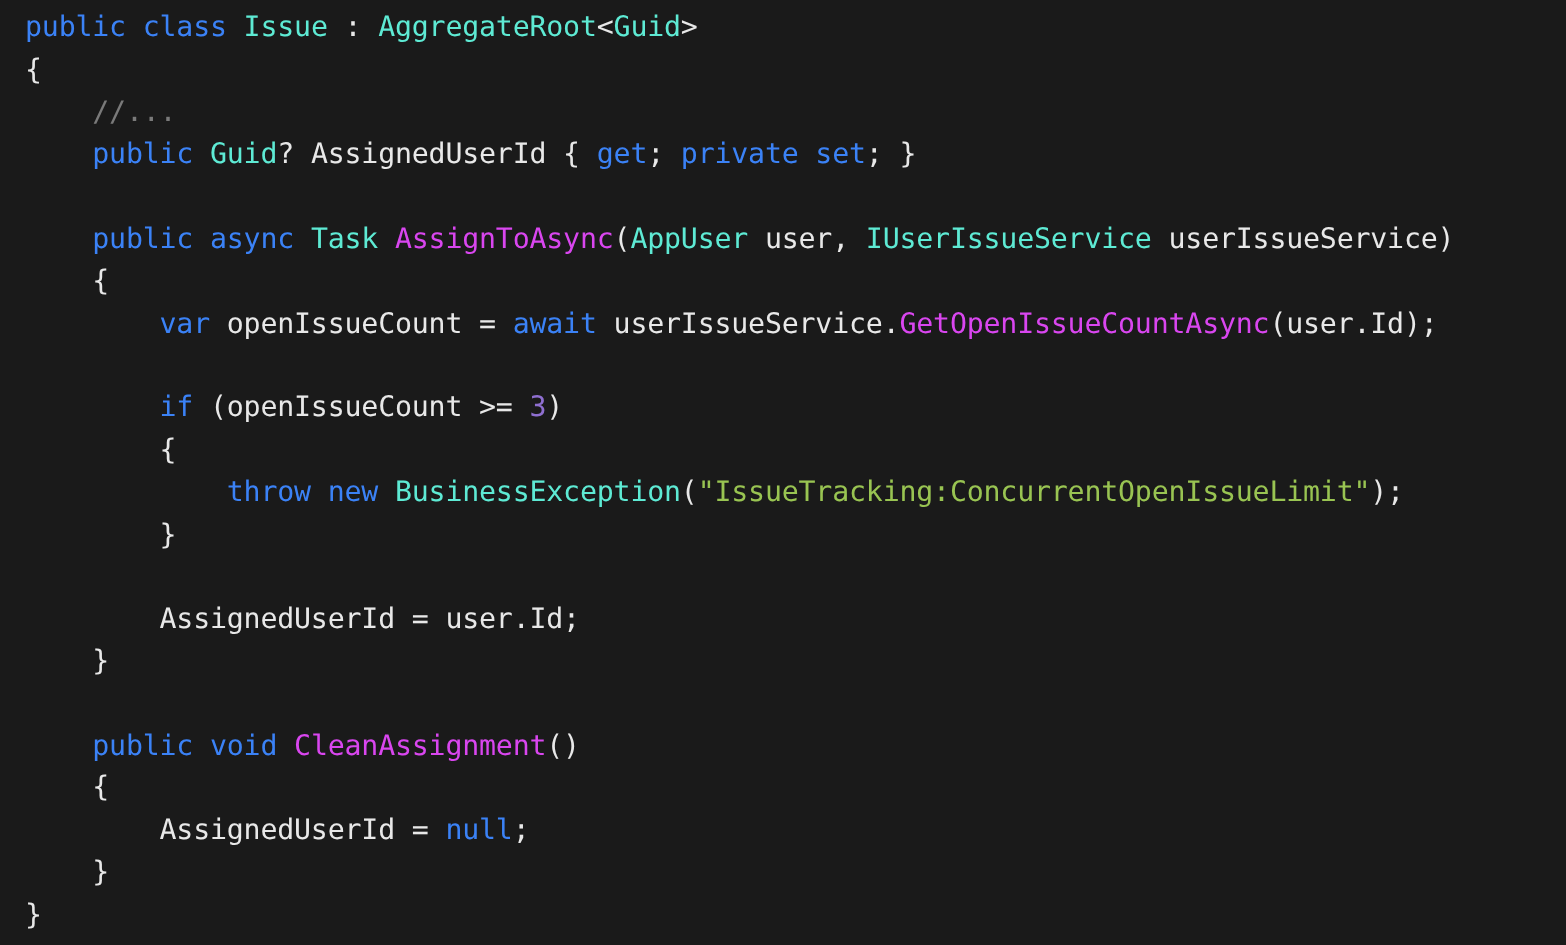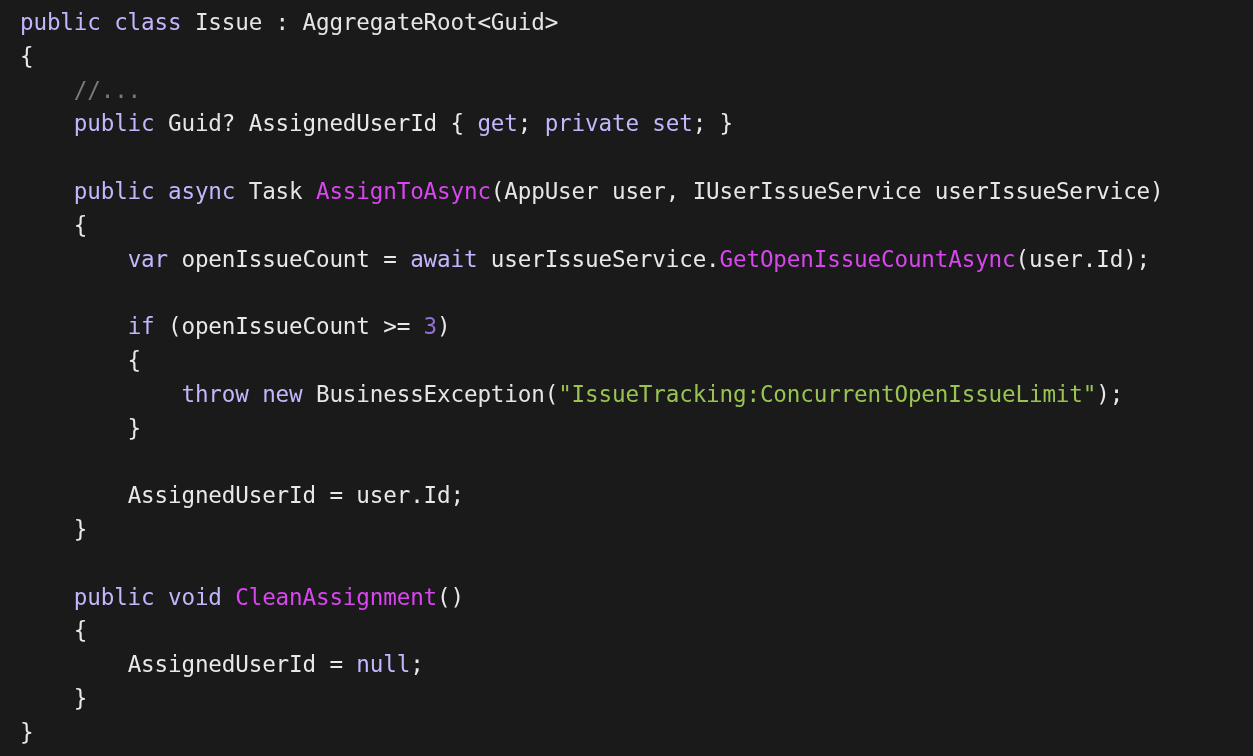--- a/index.html
+++ b/index.html
@@ -24,22 +24,22 @@
     line-height: 33.8px;
     letter-spacing: -0.15px;
     white-space: pre;
     -webkit-font-smoothing: antialiased;
   }
   .line {
     height: 33.8px;
     white-space: pre;
   }
   
-  .kw       { color: #c4b5fd; }   
-  .type     { color: #e5e5e5; }   
+  .kw       { color: #3b82f6; }   
+  .type     { color: #5eead4; }   
   .method   { color: #d946ef; }   
   .plain    { color: #e8e8e8; }   
   .str      { color: #99c452; }   
   .num      { color: #8f6fd0; }   
   .comment  { color: #7a7a7a; }   
 </style>
 </head>
 <body>
 
 <div id="code-block"><div class="line"><span class="kw">public</span><span class="plain"> </span><span class="kw">class</span><span class="plain"> </span><span class="type">Issue</span><span class="plain"> : </span><span class="type">AggregateRoot</span><span class="plain">&lt;</span><span class="type">Guid</span><span class="plain">&gt;</span></div><div class="line"><span class="plain">{</span></div><div class="line"><span class="plain">    </span><span class="comment">//...</span></div><div class="line"><span class="plain">    </span><span class="kw">public</span><span class="plain"> </span><span class="type">Guid</span><span class="plain">? </span><span class="plain">AssignedUserId</span><span class="plain"> { </span><span class="kw">get</span><span class="plain">; </span><span class="kw">private</span><span class="plain"> </span><span class="kw">set</span><span class="plain">; }</span></div><div class="line">&nbsp;</div><div class="line"><span class="plain">    </span><span class="kw">public</span><span class="plain"> </span><span class="kw">async</span><span class="plain"> </span><span class="type">Task</span><span class="plain"> </span><span class="method">AssignToAsync</span><span class="plain">(</span><span class="type">AppUser</span><span class="plain"> user, </span><span class="type">IUserIssueService</span><span class="plain"> userIssueService)</span></div><div class="line"><span class="plain">    {</span></div><div class="line"><span class="plain">        </span><span class="kw">var</span><span class="plain"> openIssueCount = </span><span class="kw">await</span><span class="plain"> userIssueService.</span><span class="method">GetOpenIssueCountAsync</span><span class="plain">(user.Id);</span></div><div class="line">&nbsp;</div><div class="line"><span class="plain">        </span><span class="kw">if</span><span class="plain"> (openIssueCount &gt;= </span><span class="num">3</span><span class="plain">)</span></div><div class="line"><span class="plain">        {</span></div><div class="line"><span class="plain">            </span><span class="kw">throw</span><span class="plain"> </span><span class="kw">new</span><span class="plain"> </span><span class="type">BusinessException</span><span class="plain">(</span><span class="str">"IssueTracking:ConcurrentOpenIssueLimit"</span><span class="plain">);</span></div><div class="line"><span class="plain">        }</span></div><div class="line">&nbsp;</div><div class="line"><span class="plain">        </span><span class="plain">AssignedUserId = user.Id;</span></div><div class="line"><span class="plain">    }</span></div><div class="line">&nbsp;</div><div class="line"><span class="plain">    </span><span class="kw">public</span><span class="plain"> </span><span class="kw">void</span><span class="plain"> </span><span class="method">CleanAssignment</span><span class="plain">()</span></div><div class="line"><span class="plain">    {</span></div><div class="line"><span class="plain">        </span><span class="plain">AssignedUserId = </span><span class="kw">null</span><span class="plain">;</span></div><div class="line"><span class="plain">    }</span></div><div class="line"><span class="plain">}</span></div></div>

